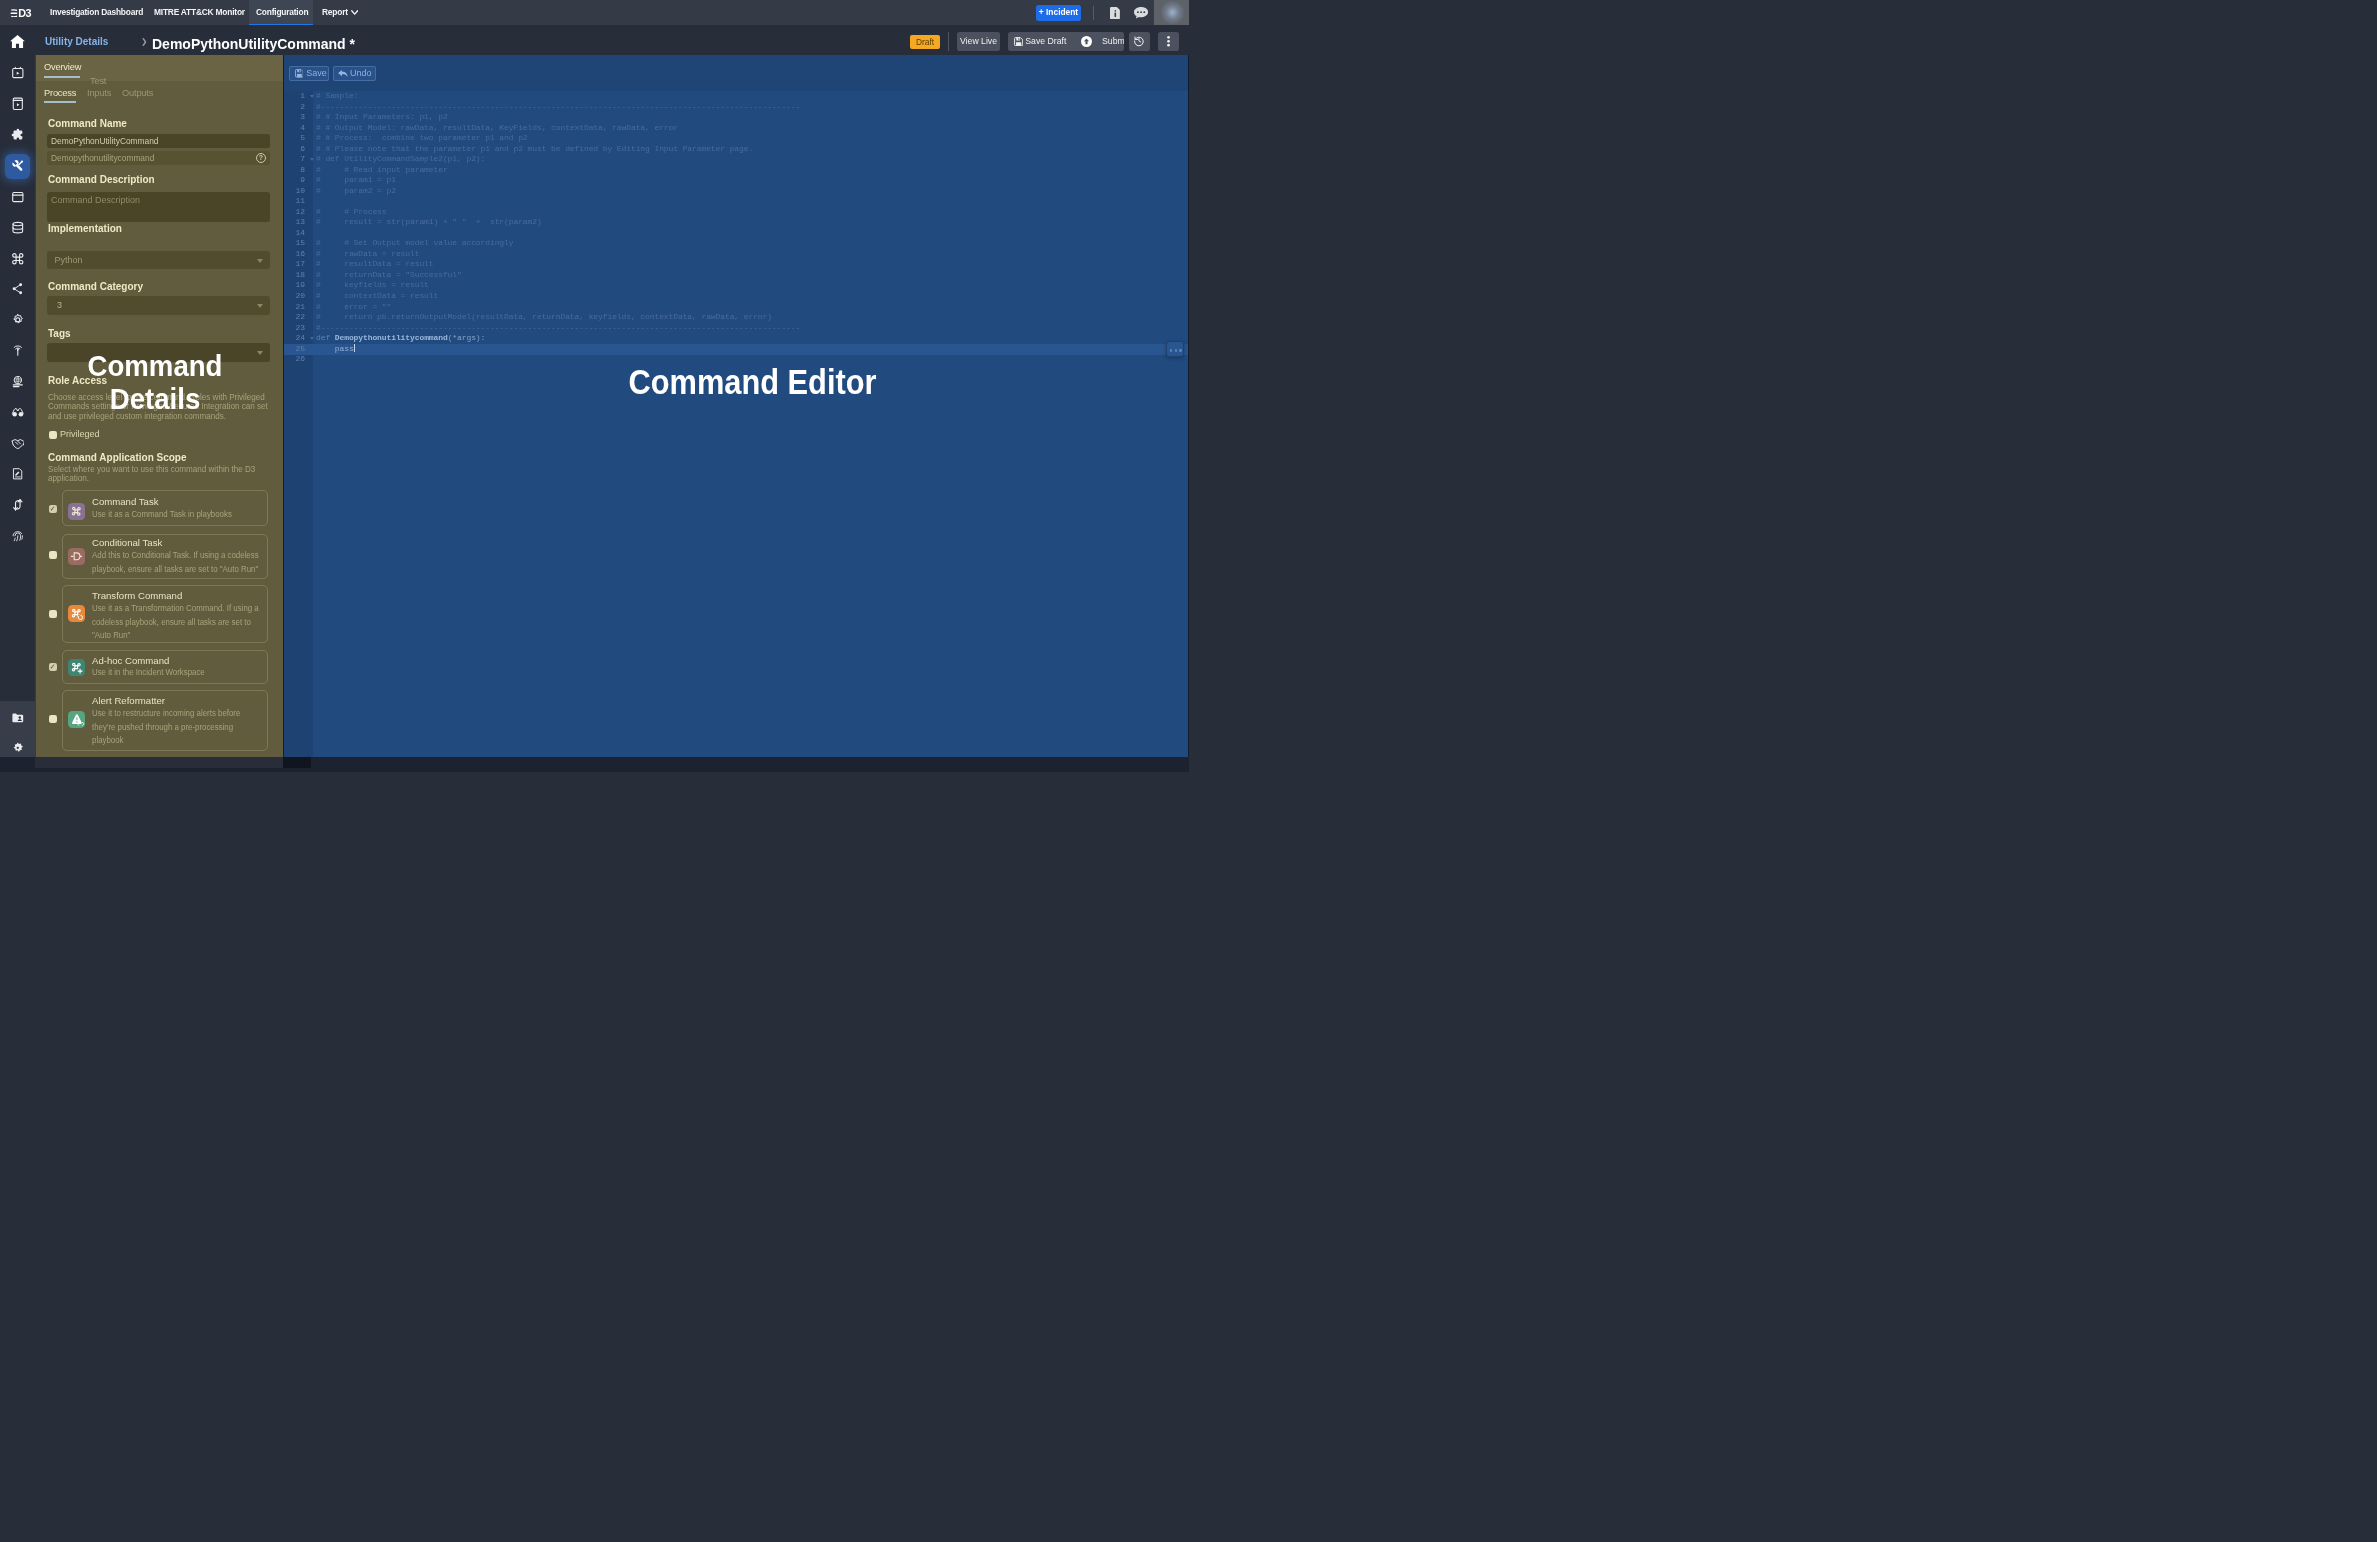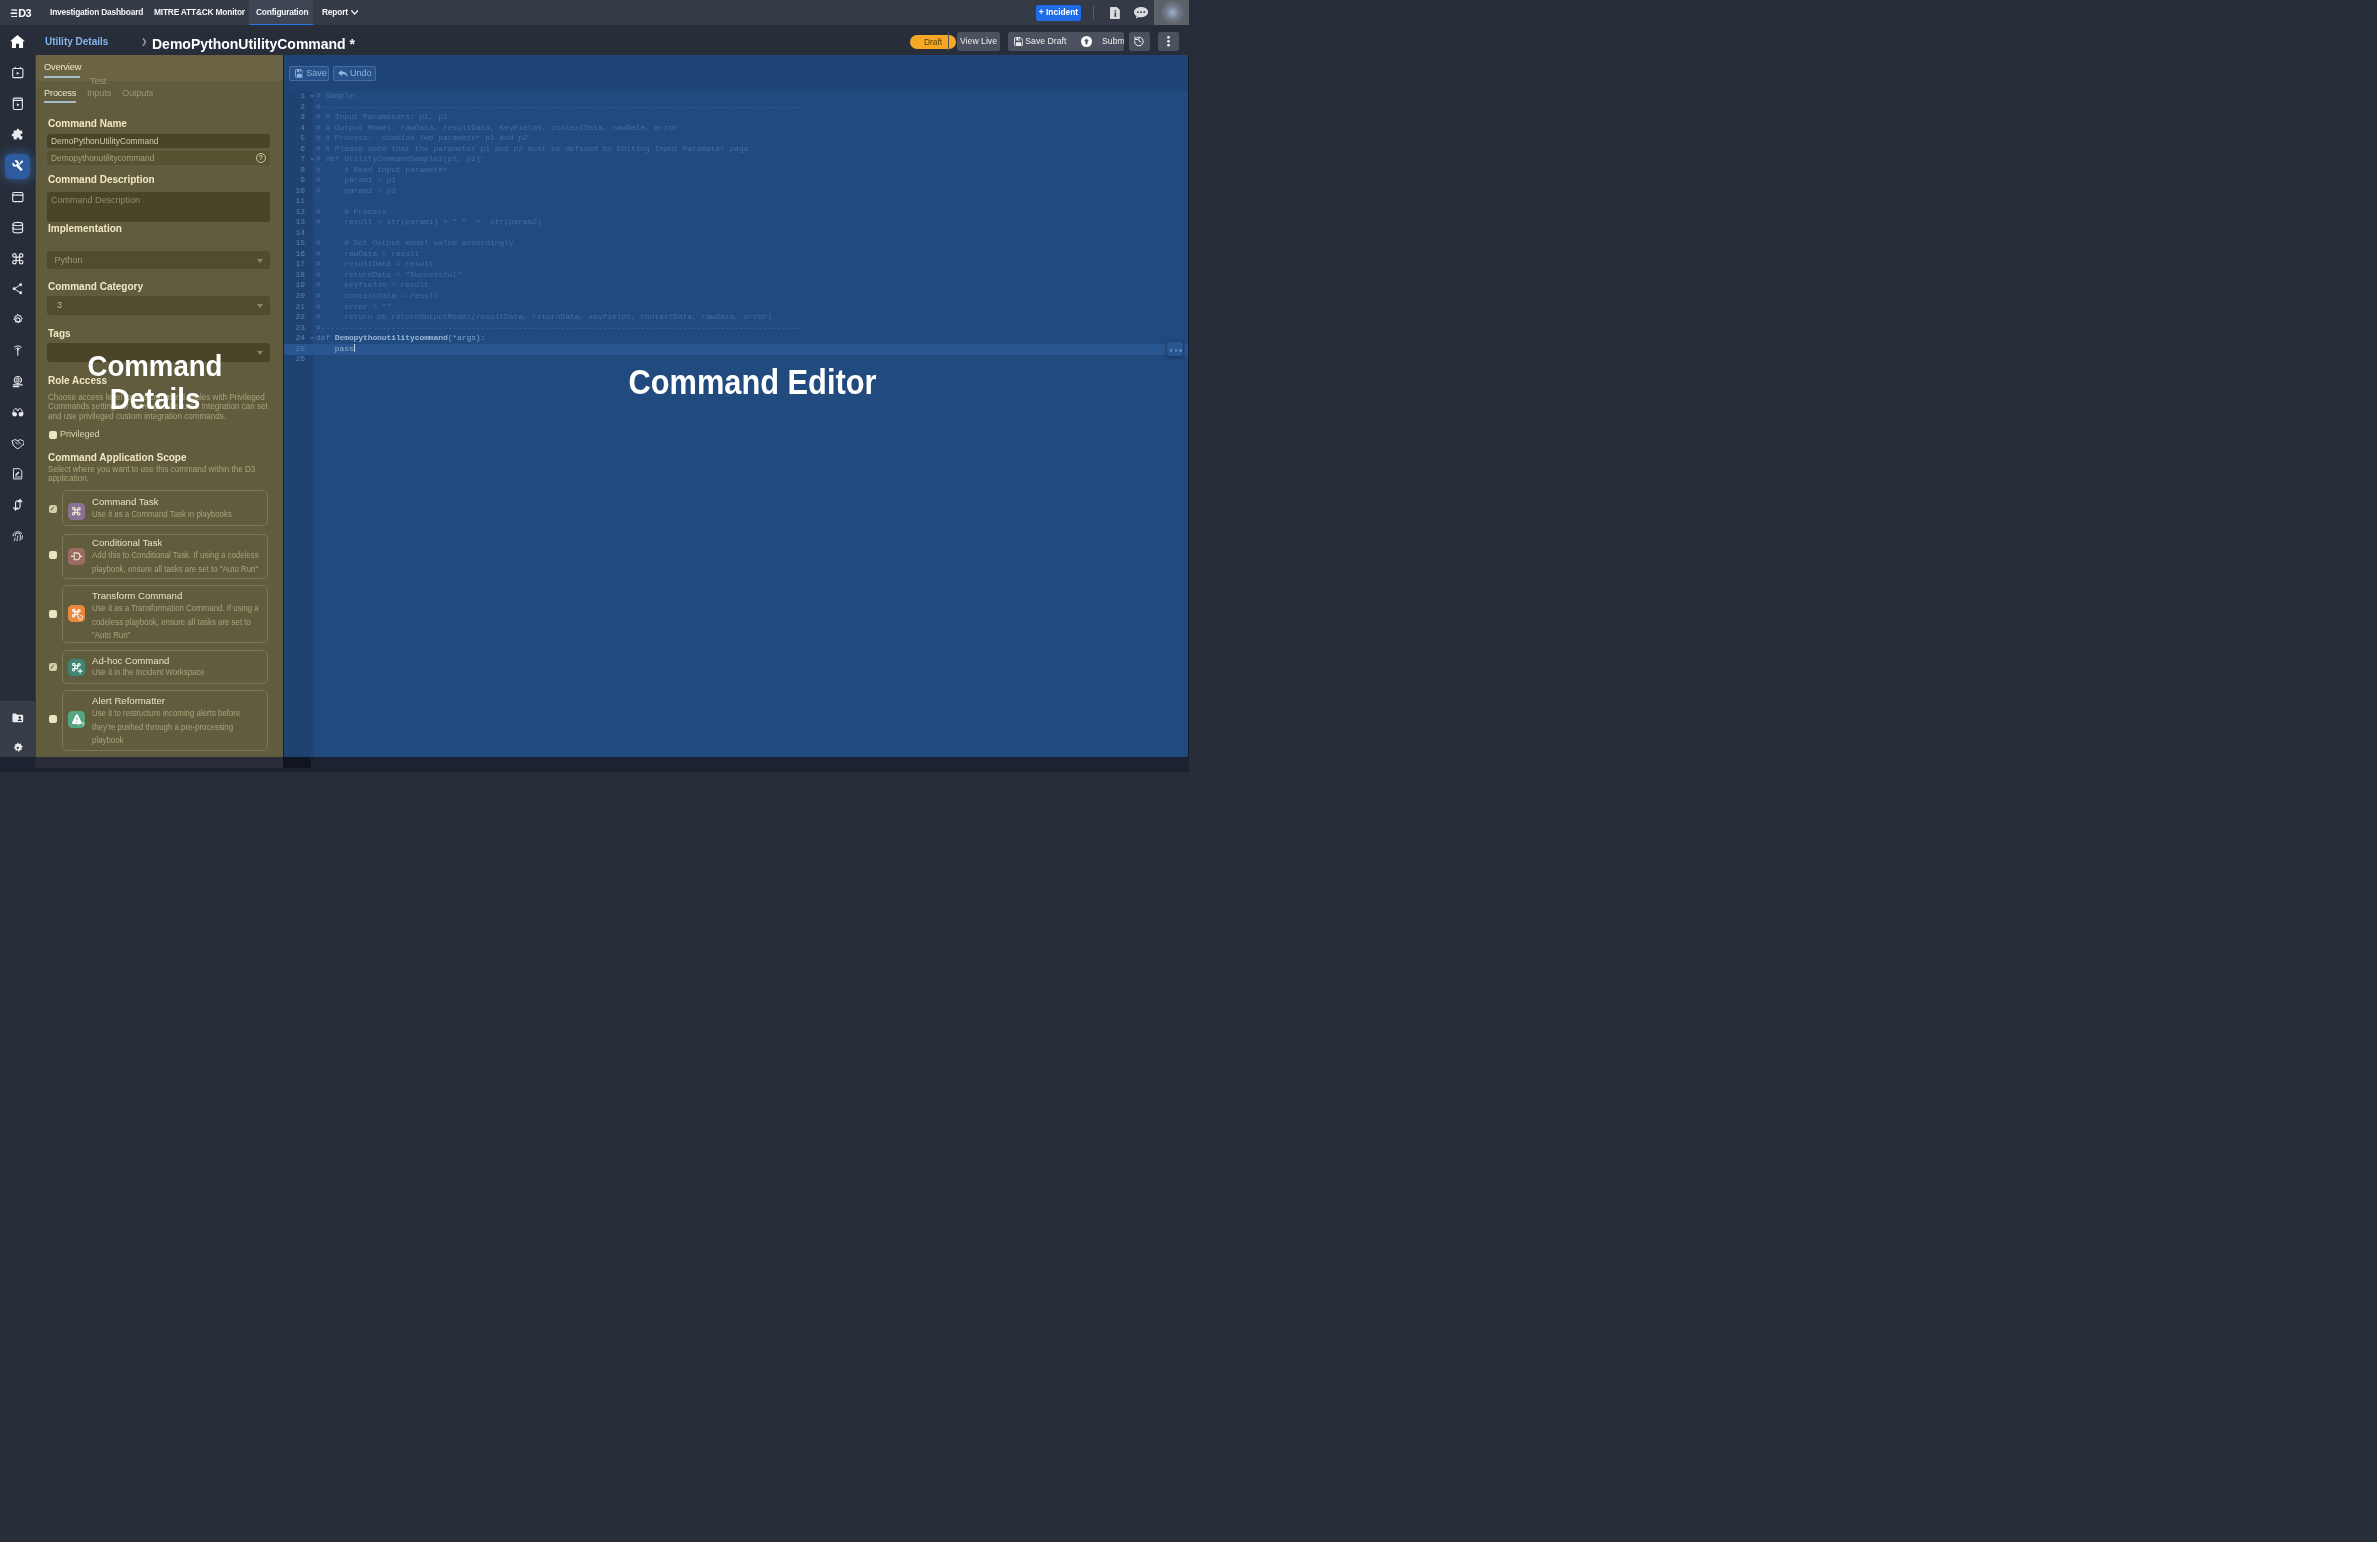--- a/index.html
+++ b/index.html
@@ -11,21 +11,21 @@
   #navtab .ul { position:absolute; left:0; bottom:0; width:64px; height:1.9px; background:#2178e4; }
   #incident { position:absolute; left:1036px; top:5px; width:45px; height:15.5px; background:#1f6ce8; border-radius:2.5px; color:#fff; font-size:8.4px; font-weight:bold; text-align:center; line-height:15.5px; }
   #navsep { position:absolute; left:1093px; top:5.6px; width:0.6px; height:14.2px; background:#565d68; }
   #avatar { position:absolute; left:1154px; top:0; width:35px; height:25.4px; background:#5d6269; overflow:hidden; }
   #avatar .glow { position:absolute; left:6.2px; top:0px; width:25px; height:25px; border-radius:50%; background:radial-gradient(circle, #9db1c6 0%, rgba(125,140,160,.6) 38%, rgba(93,98,105,0) 70%); }
   
   #crumb1 { position:absolute; left:45px; top:36px; color:#84b4ea; font-size:10px; font-weight:bold; z-index:3;}
   #crumbsep { position:absolute; left:141px; top:37px; color:#9aa0a9; font-size:7.7px; z-index:3;}
   #crumb2 { position:absolute; left:152px; top:36px; color:#ffffff; font-size:14px; font-weight:bold; z-index:3;}
   .tbtn { position:absolute; top:32px; height:18.6px; background:#4b515e; border-radius:2.5px; color:#f0f1f3; font-size:8.7px; line-height:18.6px; text-align:center; z-index:3; white-space:nowrap; overflow:hidden; }
-  #draft { position:absolute; left:910px; top:35px; width:46px; height:14.2px; background:#f7a823; border-radius:7px; color:#574005; font-size:8.4px; text-align:center; line-height:14.2px; z-index:3;}
+  #draft { position:absolute; left:910px; top:35px; width:30px; height:14.2px; background:#f7a823; border-radius:2px; color:#574005; font-size:8.4px; text-align:center; line-height:14.2px; z-index:3;}
   #tbsep { position:absolute; left:948px; top:32px; width:0.6px; height:18.6px; background:#4e5560; z-index:3;}
   
   #sidebar { position:absolute; left:0; top:25.4px; width:35px; height:746px; background:#272d39; z-index:2; }
   .sic { position:absolute; left:0; width:35px; height:26px; display:flex; align-items:center; justify-content:center; }
   #sactive { position:absolute; left:5.3px; top:154px; width:25px; height:25px; background:#2e5aa0; border-radius:6.2px; box-shadow:0 0 10px 1.9px rgba(64,118,200,.5); z-index:3; }
   
   #panel { position:absolute; left:35px; top:55px; width:248px; height:702px; background:#615c3d; overflow:hidden; z-index:2; }
   #paneledge { position:absolute; left:35px; top:55px; width:1.2px; height:702px; background:#3f3c29; z-index:3; }
   #tabstrip { position:absolute; left:0; top:0; width:248px; height:26px; background:#6a6445; }
   .tab1 { position:absolute; font-size:9.3px; letter-spacing:-0.2px; }

